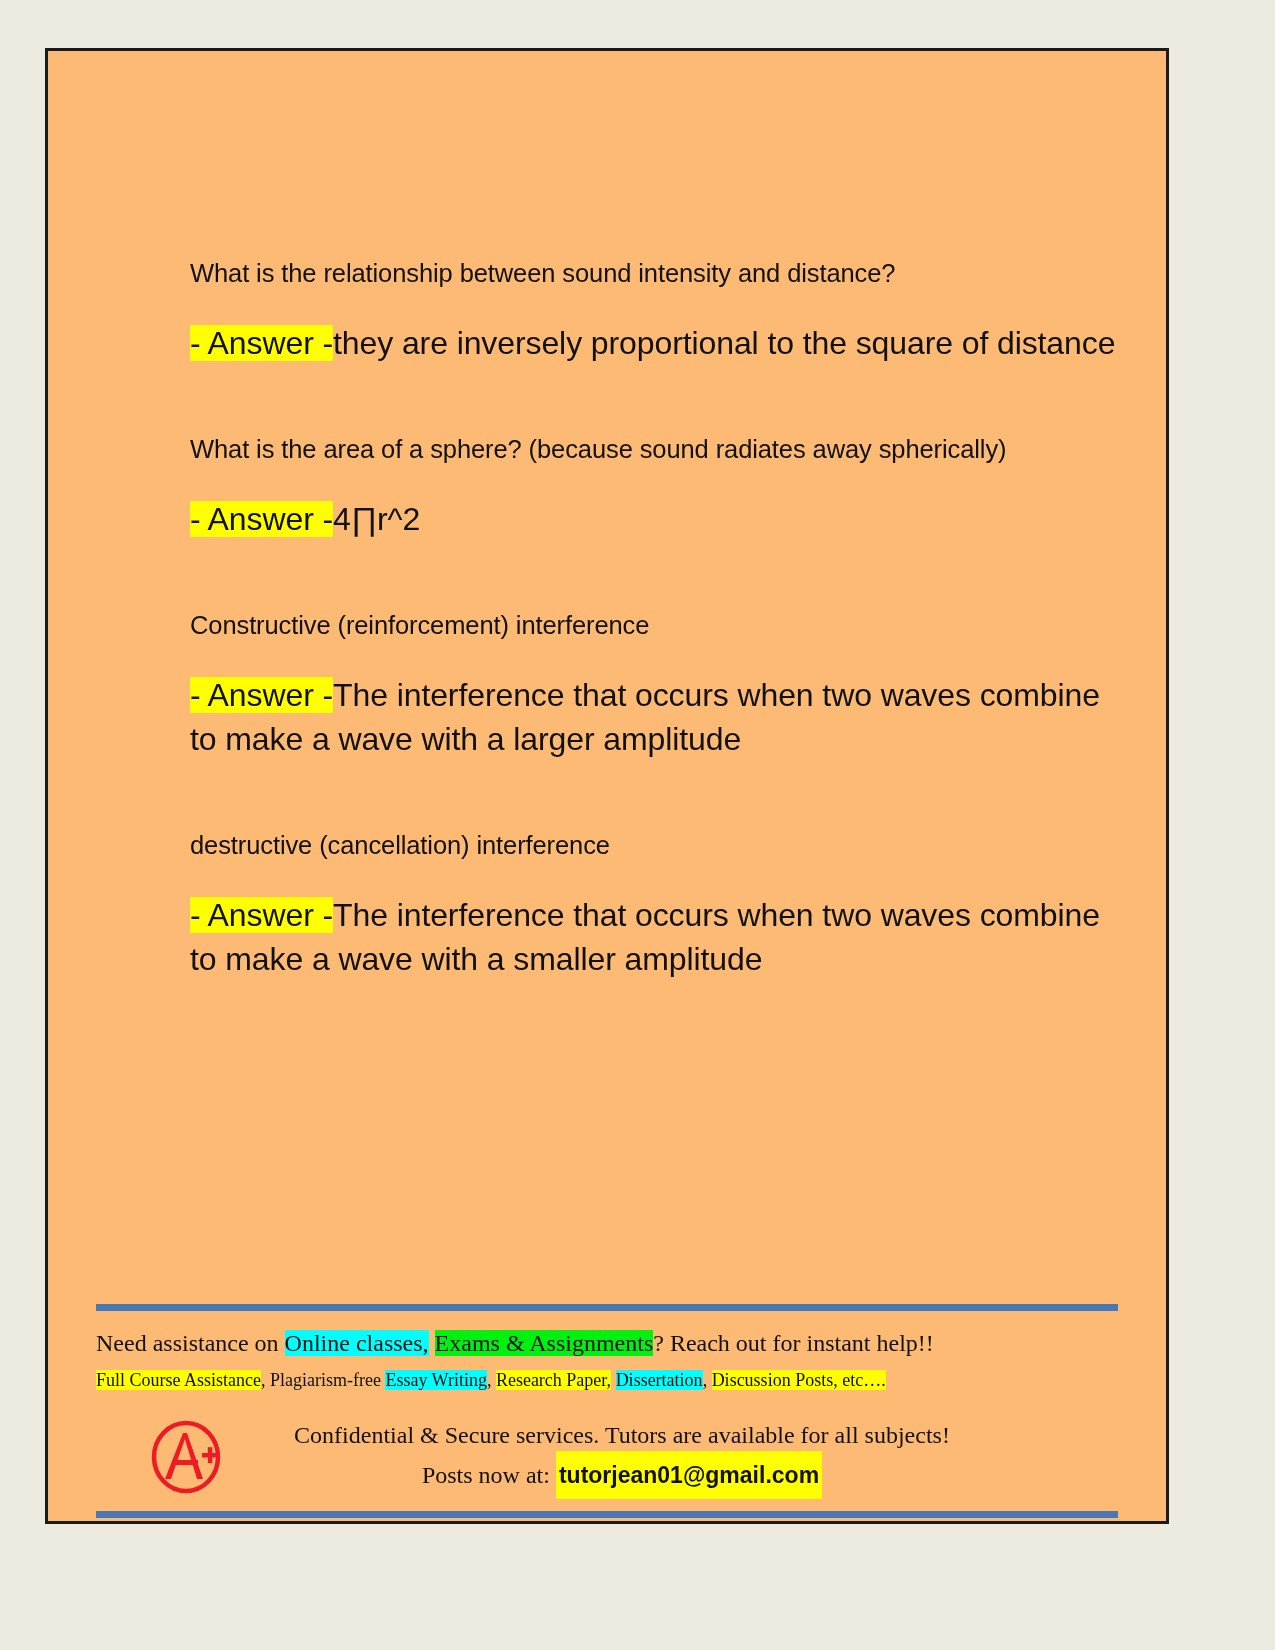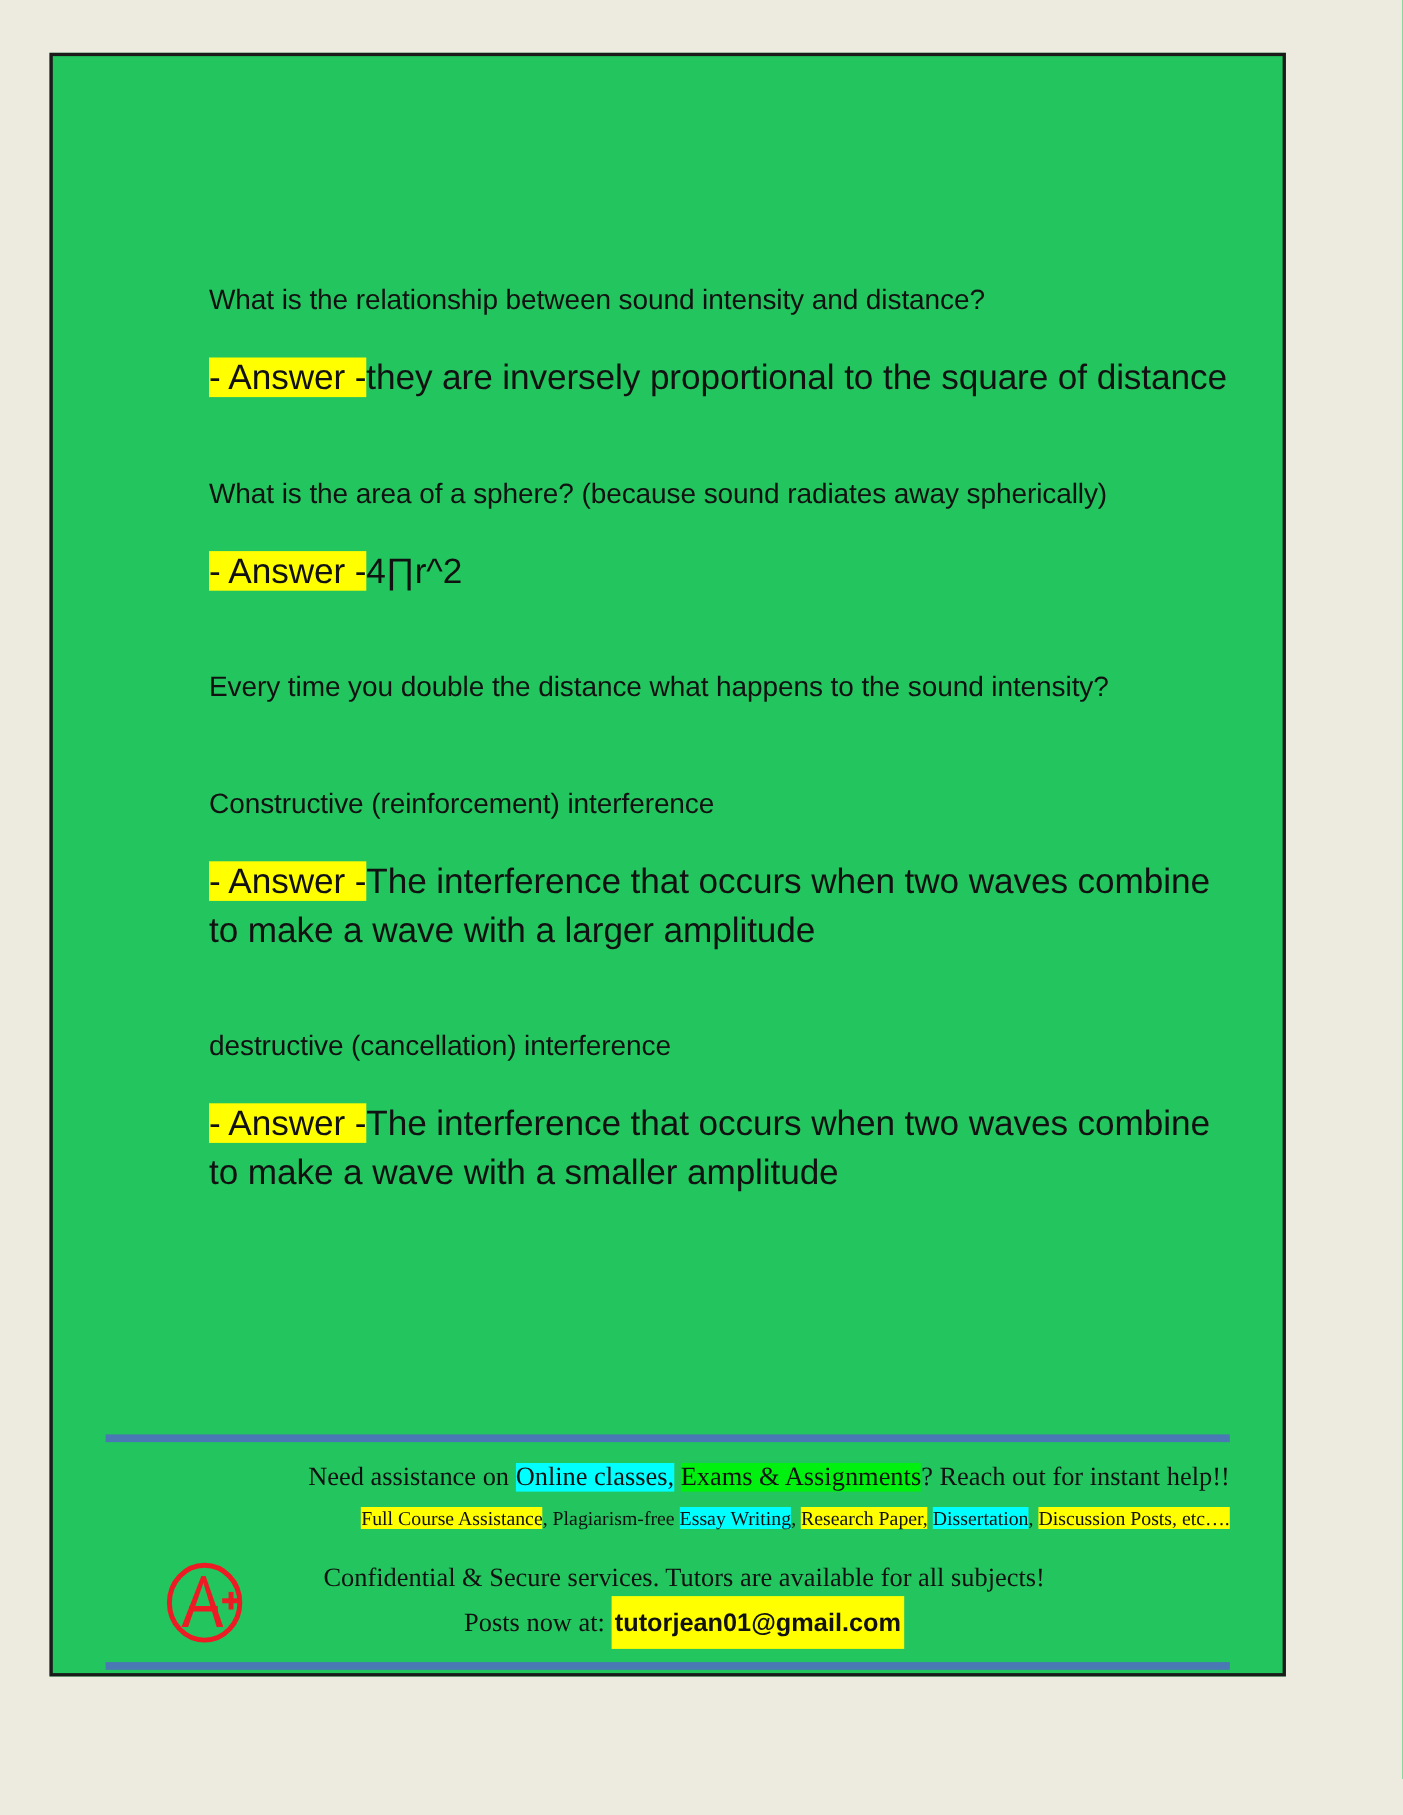--- a/index.html
+++ b/index.html
@@ -15,21 +15,21 @@
     position: relative;
   }
   .page-border {
     position: absolute;
     left: 45px;
     top: 48px;
     width: 1124px;
     height: 1476px;
     border: 3px solid #1a1a1a;
     box-sizing: border-box;
-    background: #22c55e;
+    background: #fdba74;
   }
   .content {
     position: absolute;
     left: 142px;
     top: 200px;
     width: 940px;
   }
   .qa-block {
     margin-bottom: 62px;
   }
@@ -75,21 +75,21 @@
     background: #4a78b5;
     width: 100%;
   }
   .rule-top {
     margin-bottom: 14px;
   }
   .rule-bottom {
     margin-top: 16px;
   }
   .footer-line {
-    text-align: right;
+    text-align: left;
     font-size: 24px;
     line-height: 36px;
     color: #111111;
     white-space: nowrap;
   }
   .footer-line-2 {
     font-size: 18px;
     line-height: 38px;
   }
   .footer-lower {
@@ -145,21 +145,20 @@
       <p class="question">What is the relationship between sound intensity and distance?</p>
       <p class="answer"><span class="hl-yellow">- Answer -</span><span>they are inversely proportional to the square of distance</span></p>
     </div>
 
     <div class="qa-block">
       <p class="question">What is the area of a sphere? (because sound radiates away spherically)</p>
       <p class="answer"><span class="hl-yellow">- Answer -</span><span>4∏r^2</span></p>
     </div>
 
     <div class="qa-block">
-      <p class="question">Every time you double the distance what happens to the sound intensity?</p>
     </div>
 
     <div class="qa-block">
       <p class="question">Constructive (reinforcement) interference</p>
       <p class="answer"><span class="hl-yellow">- Answer -</span><span>The interference that occurs when two waves combine to make a wave with a larger amplitude</span></p>
     </div>
 
     <div class="qa-block">
       <p class="question">destructive (cancellation) interference</p>
       <p class="answer"><span class="hl-yellow">- Answer -</span><span>The interference that occurs when two waves combine to make a wave with a smaller amplitude</span></p>

